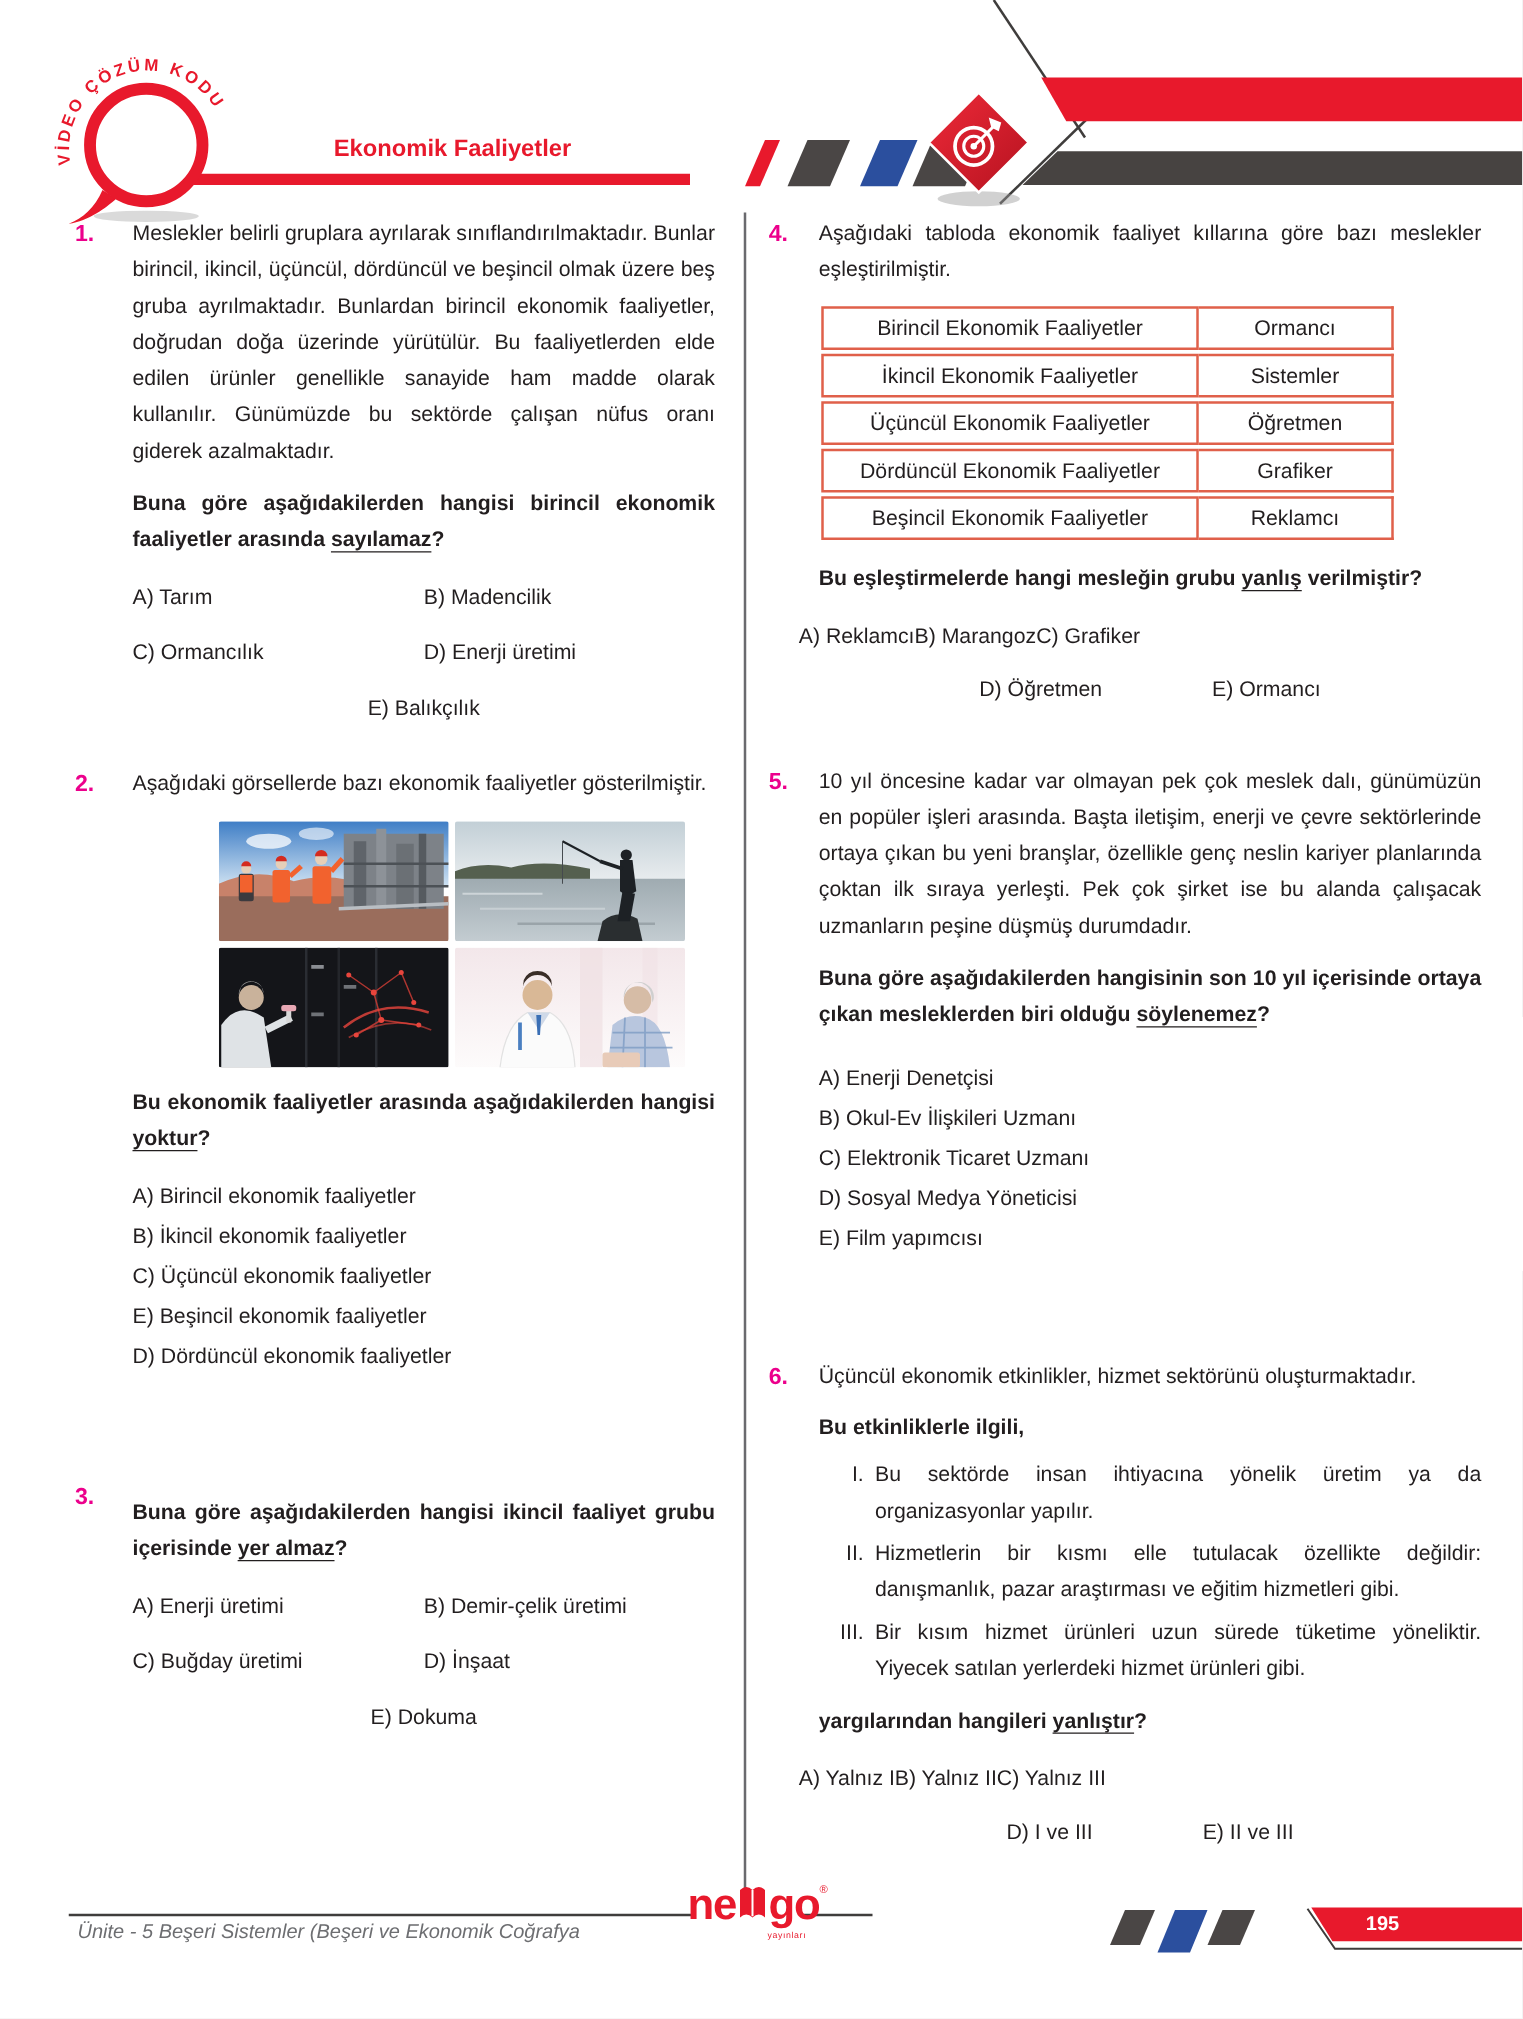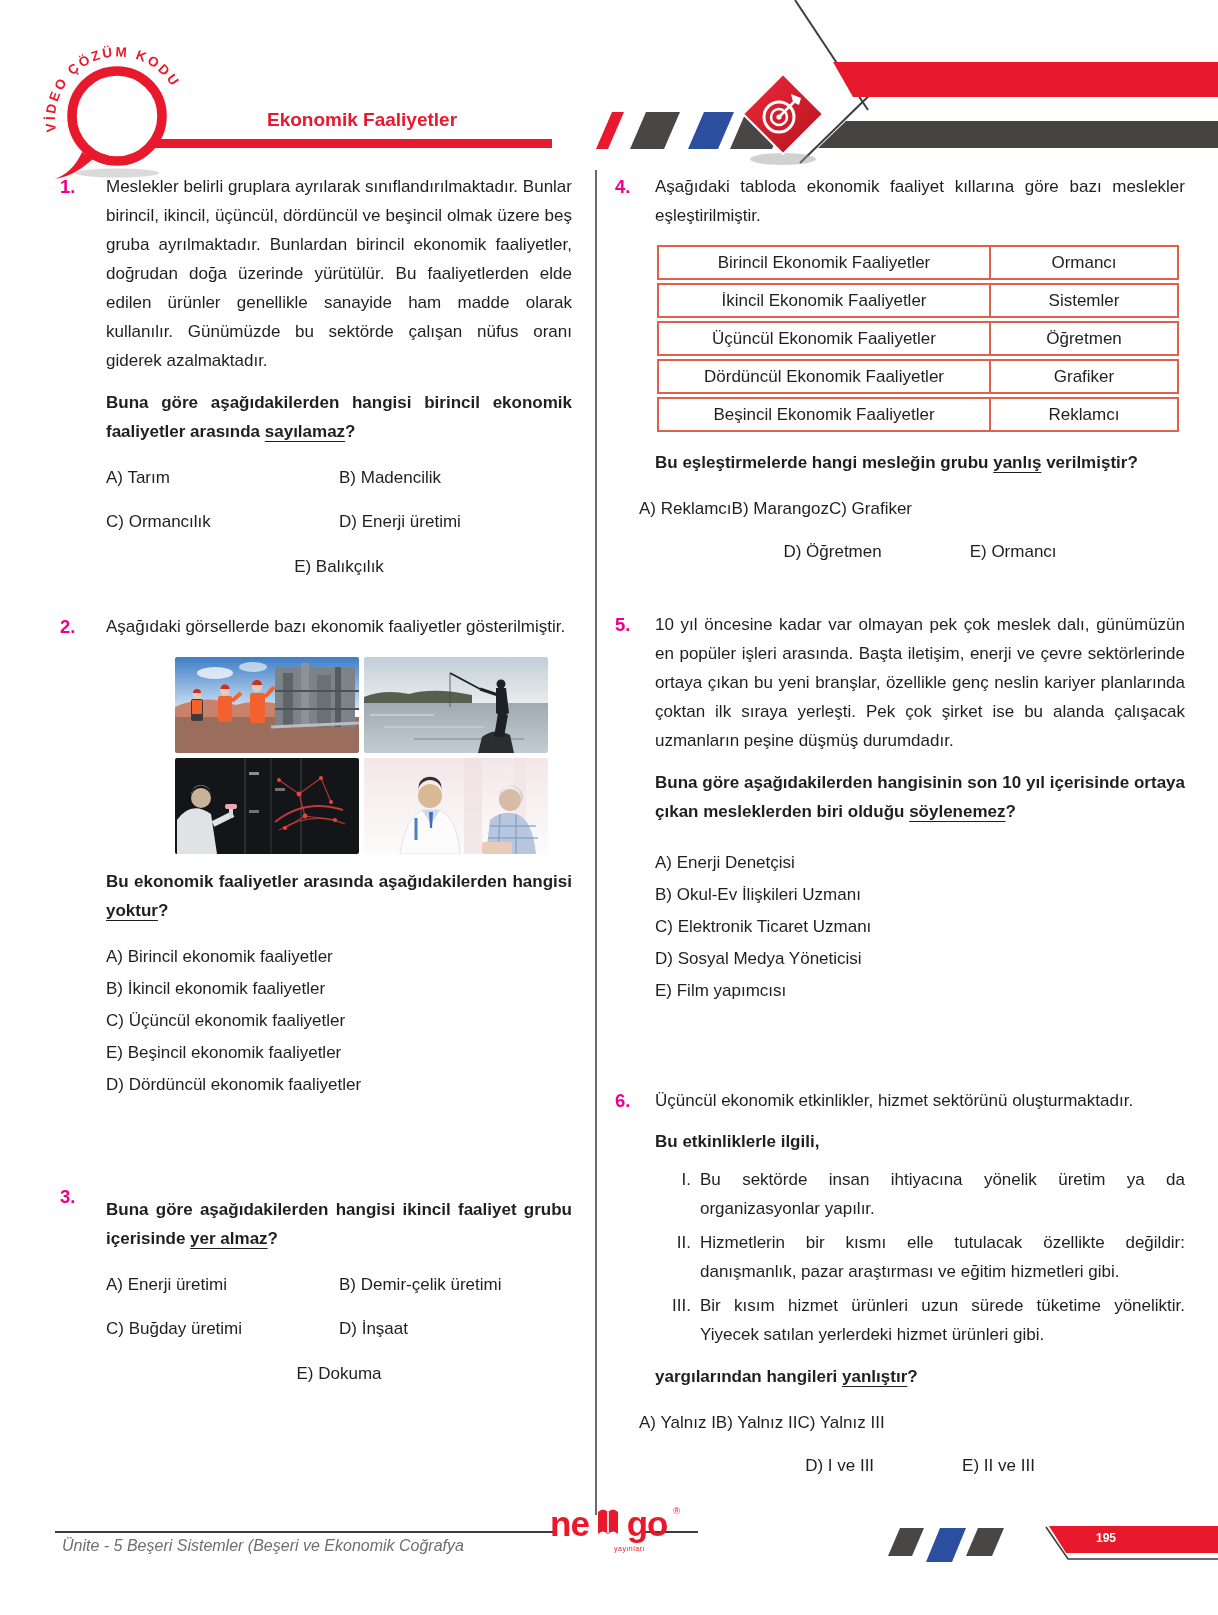--- a/index.html
+++ b/index.html
@@ -24,38 +24,38 @@
   .u{text-decoration:underline;text-underline-offset:4px;}
   .opts2{display:flex;flex-wrap:wrap;margin-top:17px;}
   .opts2 .opt{width:50%;margin-bottom:15px;}
   .optC{text-align:center;margin-top:1px;}
   .optlist{margin-top:17px;}
   .optlist .opt{margin-bottom:3px;line-height:29px;}
   .opts-row3{display:flex;justify-content:flex-start;margin-top:17px;margin-left:-16px;padding-right:66px;}
   .opts-row2{display:flex;justify-content:center;gap:88px;margin-top:14px;}
   
   .qtable{border-collapse:separate;border-spacing:0 3px;margin-top:12px;margin-left:2px;}
-  .qtable td{border:2px solid #e0604a;text-align:center;font-size:17px;padding:1px 24px;height:25px;}
+  .qtable td{border:2px solid #e0604a;text-align:center;font-size:17px;padding:1px 8px;height:25px;}
   .qtable td:first-child{width:282px;border-right:2px solid #e0604a;}
   .qtable td:last-child{width:138px;border-left:none;}
   
   .photos{display:grid;grid-template-columns:184px 184px;gap:5px;margin:16px 0 0 69px;}
   .photo{width:184px;height:96px;overflow:hidden;border-radius:2px;}
   
   .item{display:flex;margin-bottom:5px;}
   .item-num{flex:0 0 36px;width:36px;text-align:right;padding-right:9px;}
   .item-text{flex:1;text-align:justify;}
   .lead{font-weight:bold;margin-top:12px !important;}
   
   .fline{position:absolute;height:2px;background:#3f3d3c;}
   .footer-unit{position:absolute;left:62px;top:1537px;font-size:16px;font-style:italic;color:#6d6e71;}
   .footer-svg{position:absolute;left:0;top:0;}
   .pagenum{position:absolute;left:1066px;top:1531px;width:80px;text-align:center;color:#fff;
-           font-weight:bold;font-size:12px;}
-  .nego{position:absolute;left:550px;top:1504px;width:130px;display:flex;align-items:flex-start;justify-content:space-between;}
+           font-weight:bold;font-size:16px;}
+  .nego{position:absolute;left:550px;top:1504px;width:130px;display:flex;align-items:flex-start;justify-content:flex-start;}
   .nego .b{font-size:35px;font-weight:bold;color:#e8192c;letter-spacing:-1px;line-height:40px;}
   .nego .reg{font-size:9px;color:#e8192c;vertical-align:top;line-height:14px;}
   .nego-sub{position:absolute;left:614px;top:1545px;width:60px;font-size:7px;color:#e8192c;letter-spacing:.5px;}
 </style>
 </head>
 <body>
 
 <div class="page">
 
   <div class="redline"></div>

